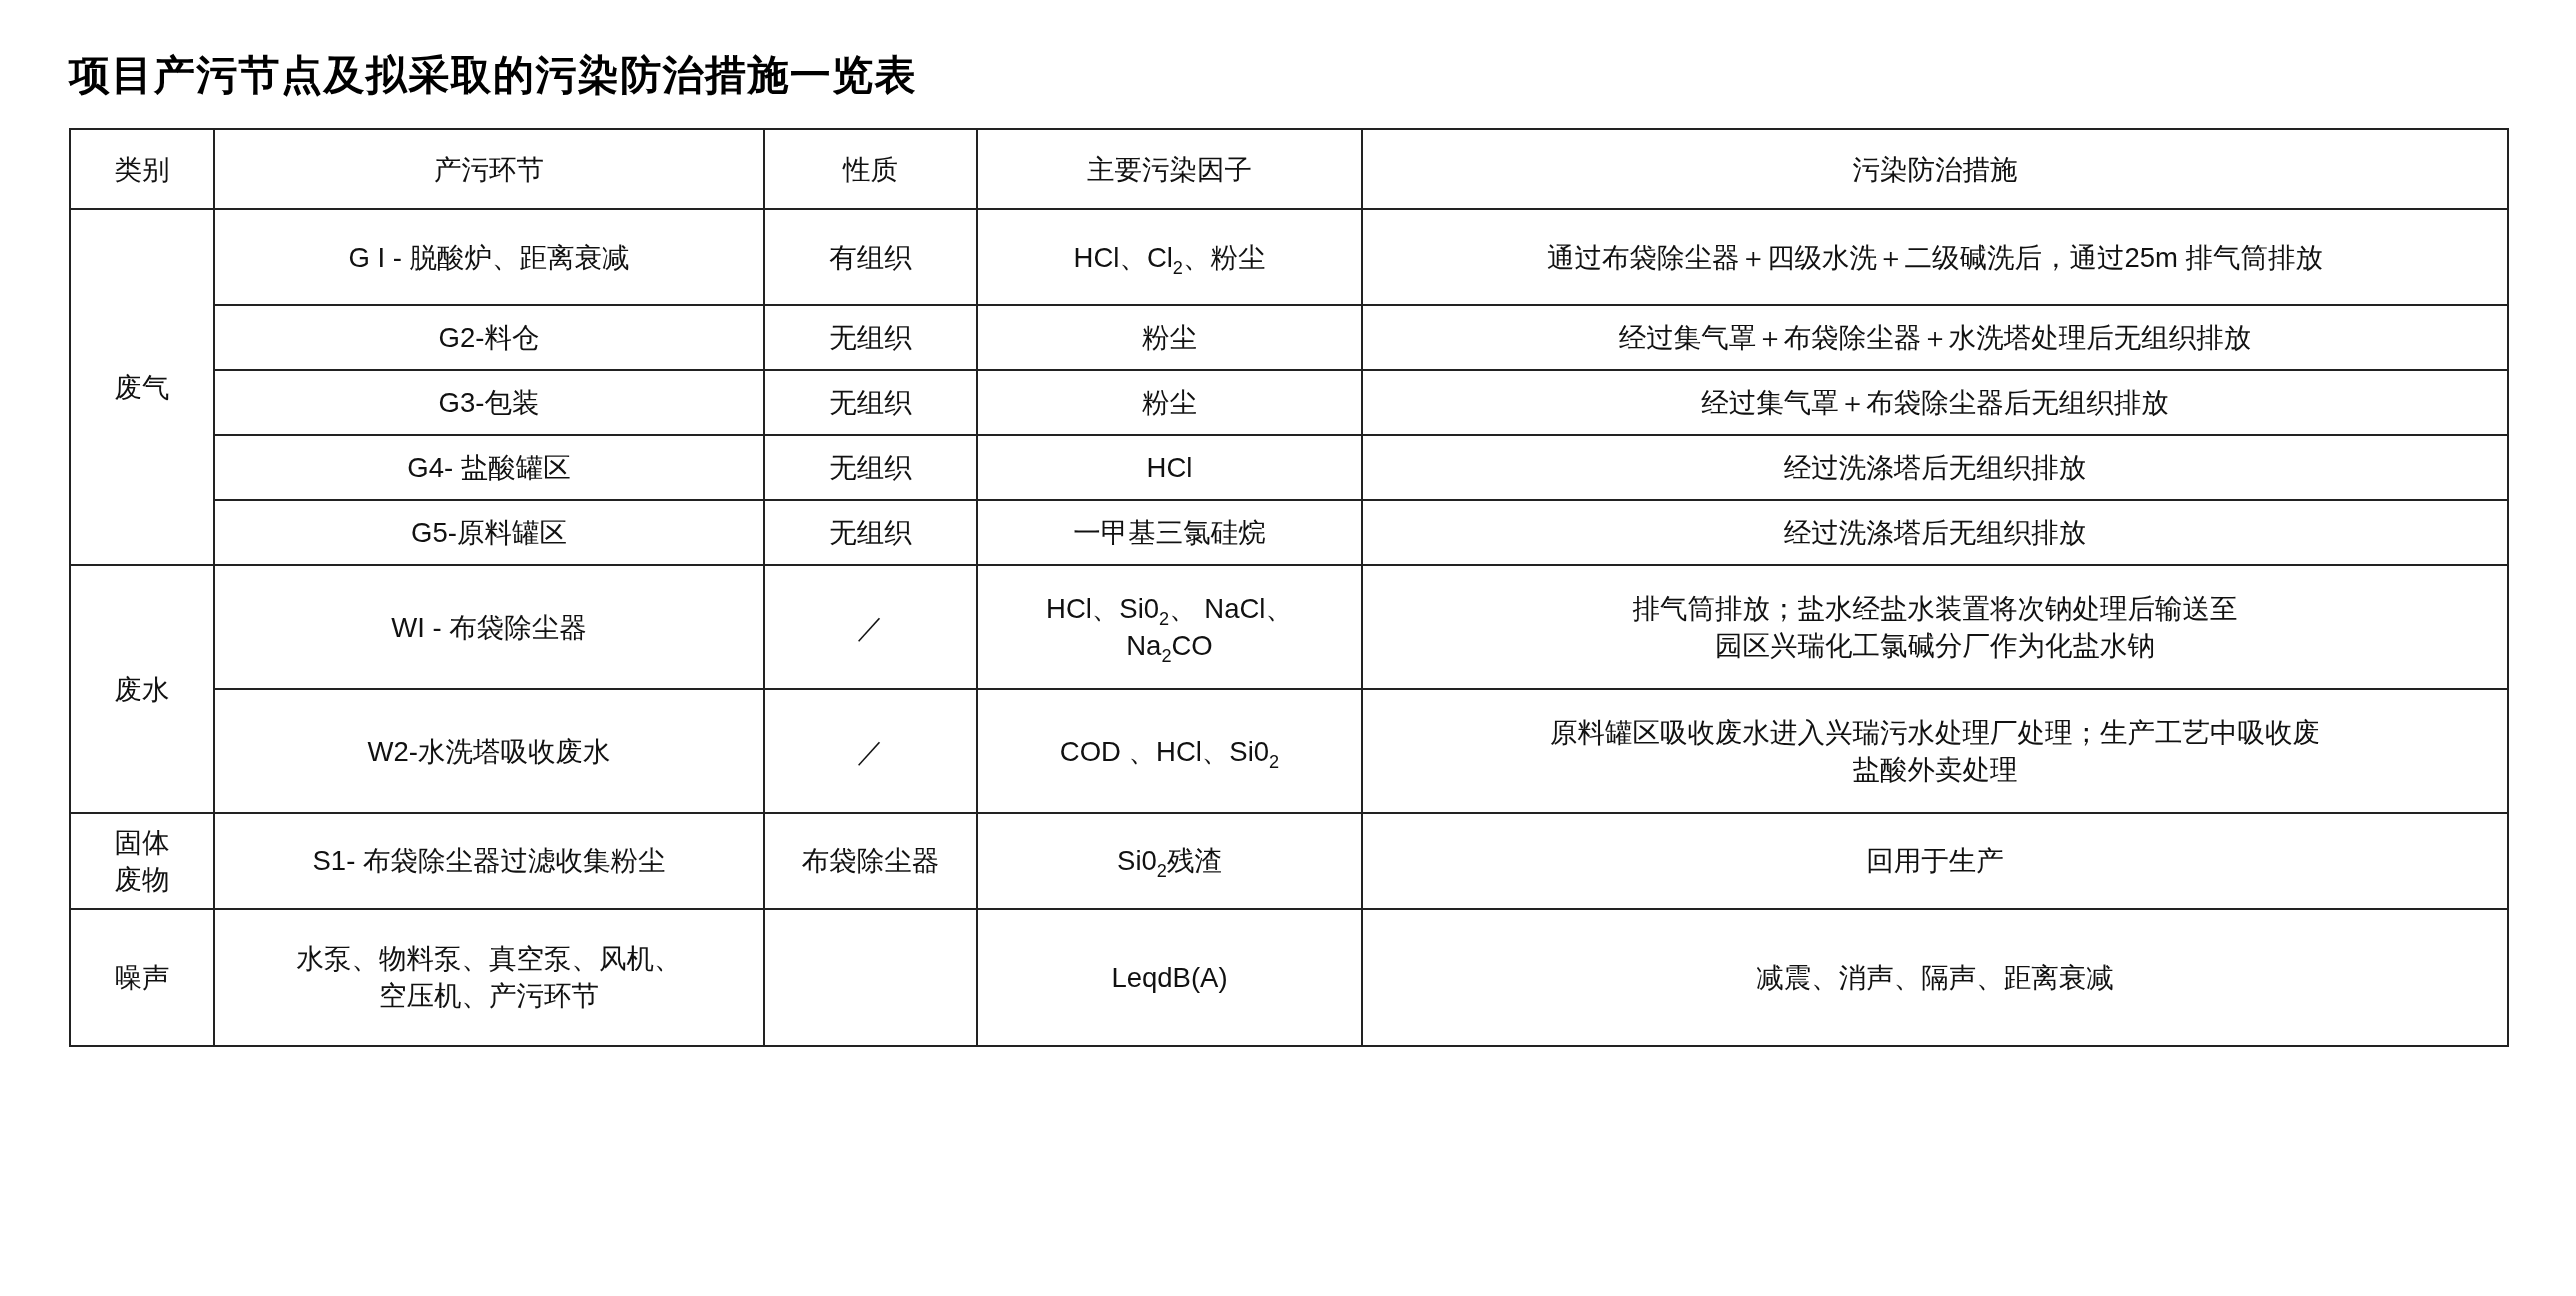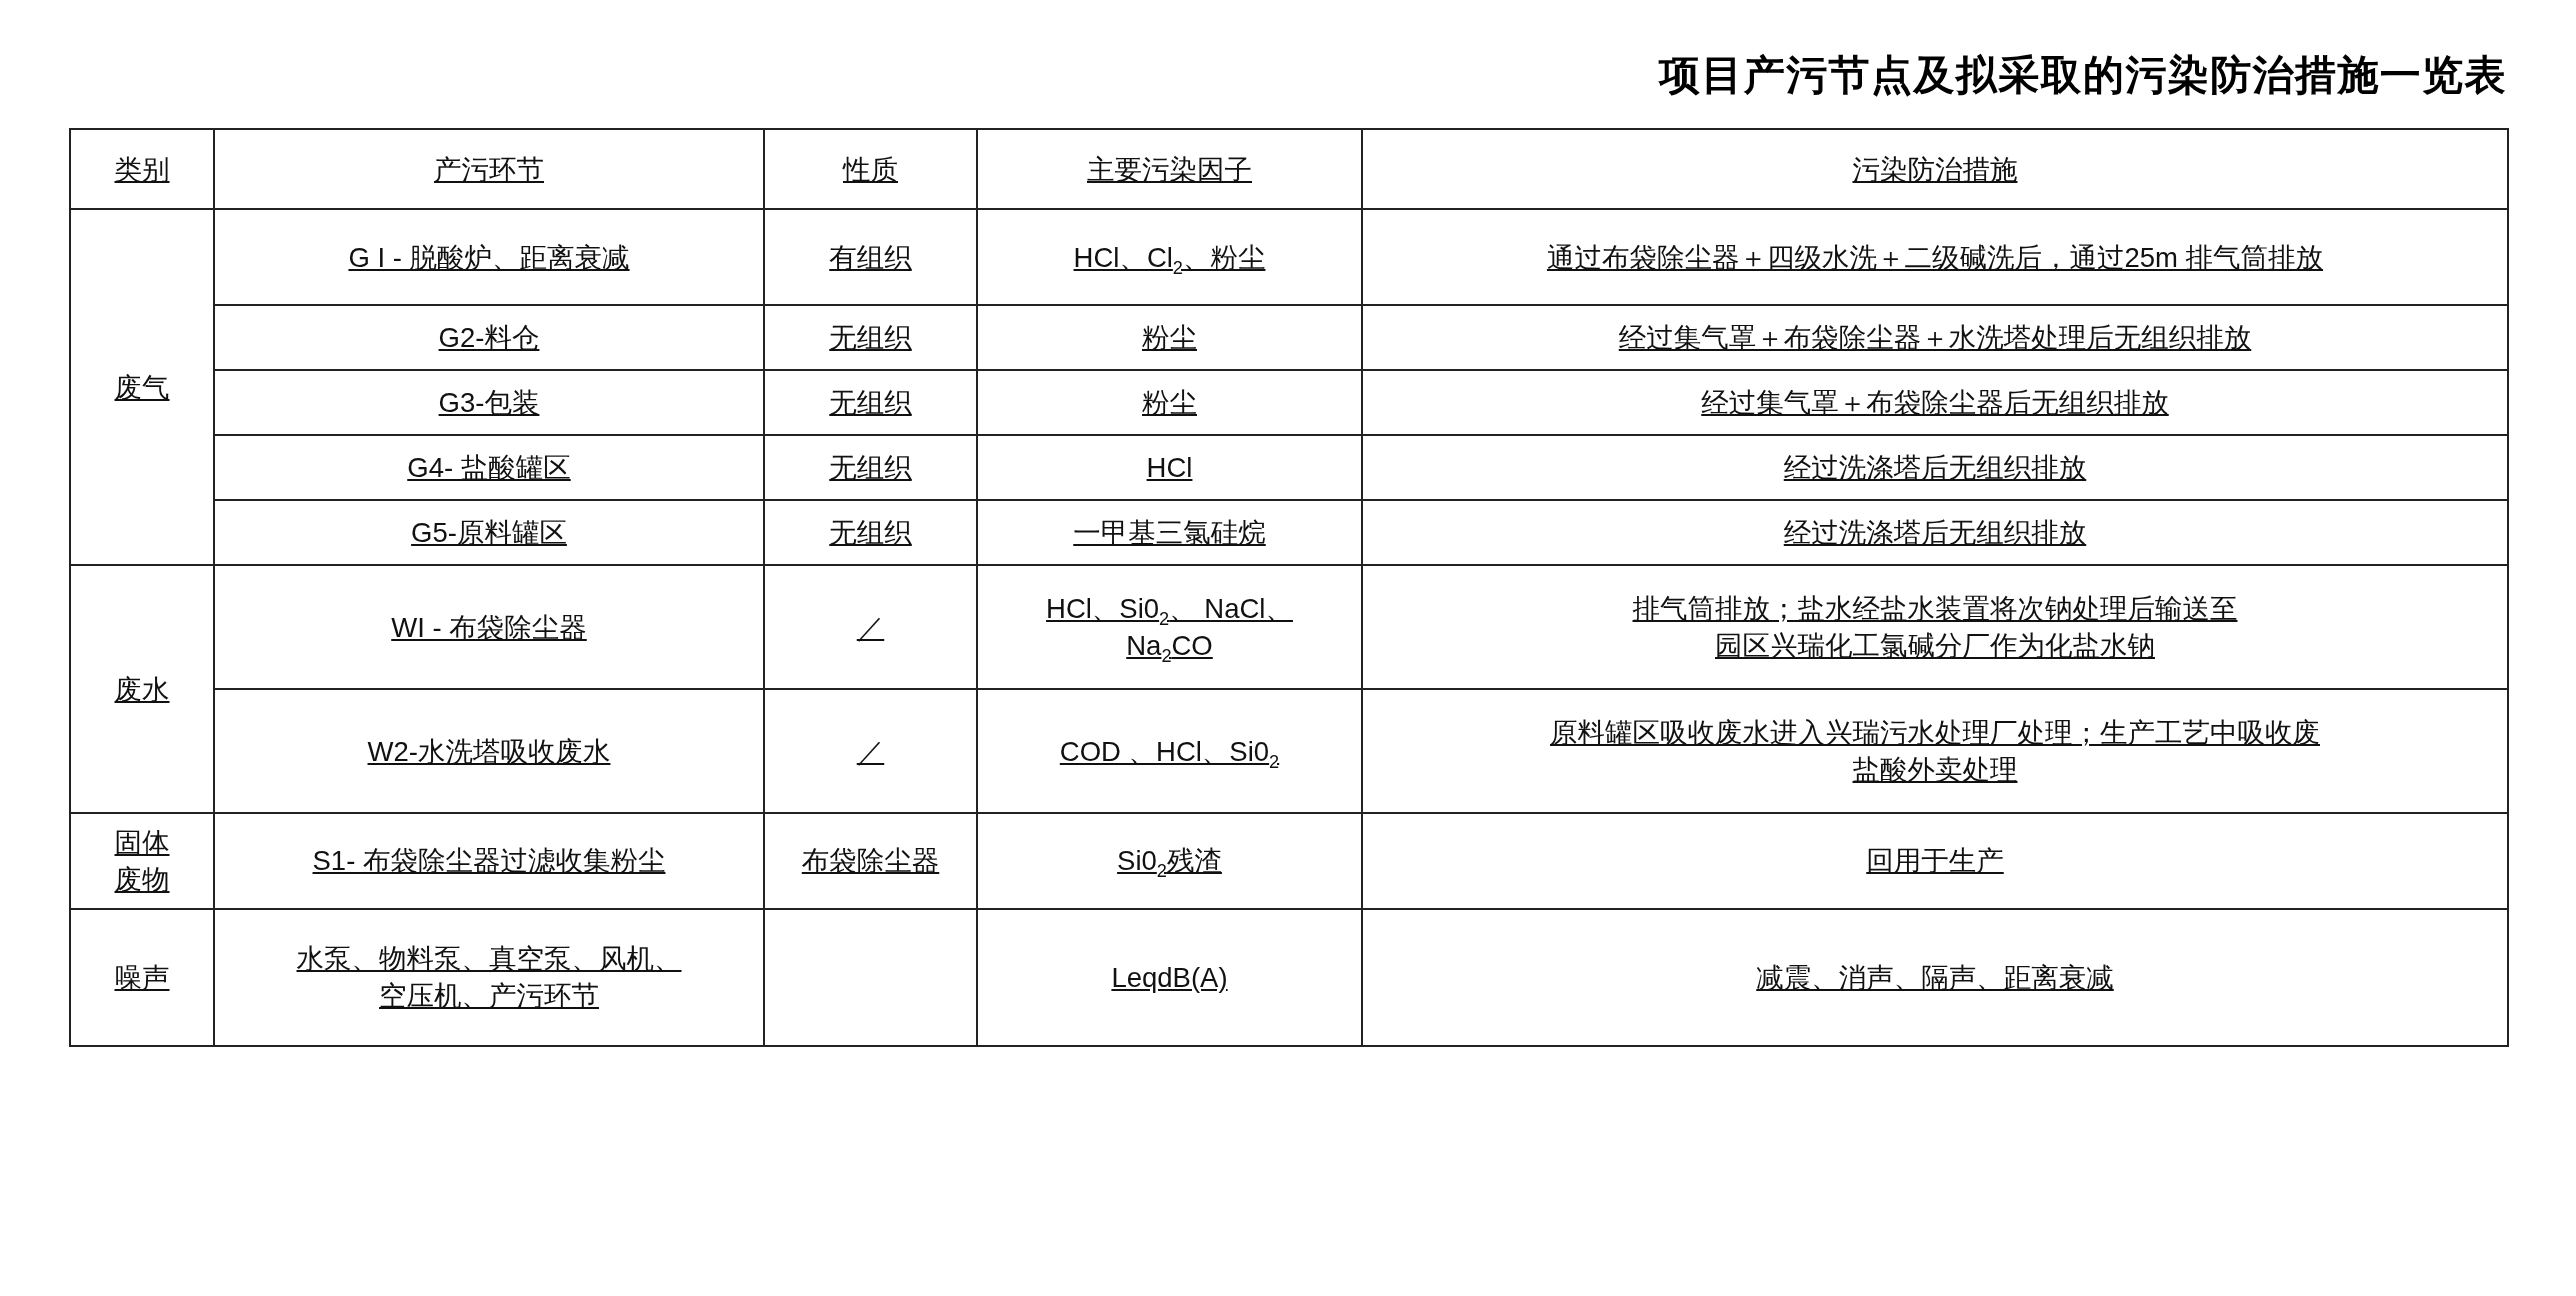--- a/index.html
+++ b/index.html
@@ -14,33 +14,32 @@
     color: #111111;
     overflow: hidden;
   }
   .page {
     width: 2576px;
     height: 1297px;
     box-sizing: border-box;
     padding: 27.5px 69px 0 69px;
   }
   .doc-title {
-    text-align: right;
+    text-align: left;
     font-size: 41px;
     font-weight: bold;
     letter-spacing: 1.4px;
     margin: 20.6px 0 25px 0;
     color: #000000;
   }
   table.main-table {
     border-collapse: collapse;
     width: 2437px;
     margin: 4px auto;
     table-layout: fixed;
-    text-decoration: underline;
   }
   table.main-table td,
   table.main-table th {
     border: 2.1px solid #222222;
     font-size: 27.5px;
     font-weight: normal;
     text-align: center;
     vertical-align: middle;
     padding: 9.6px 8.2px;
     line-height: 1.35;

